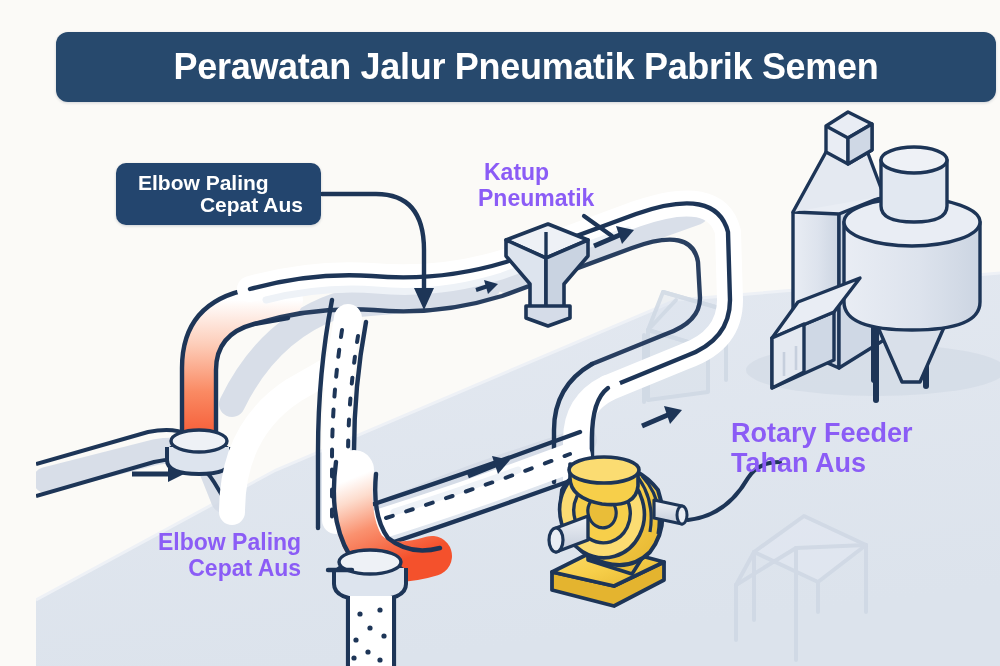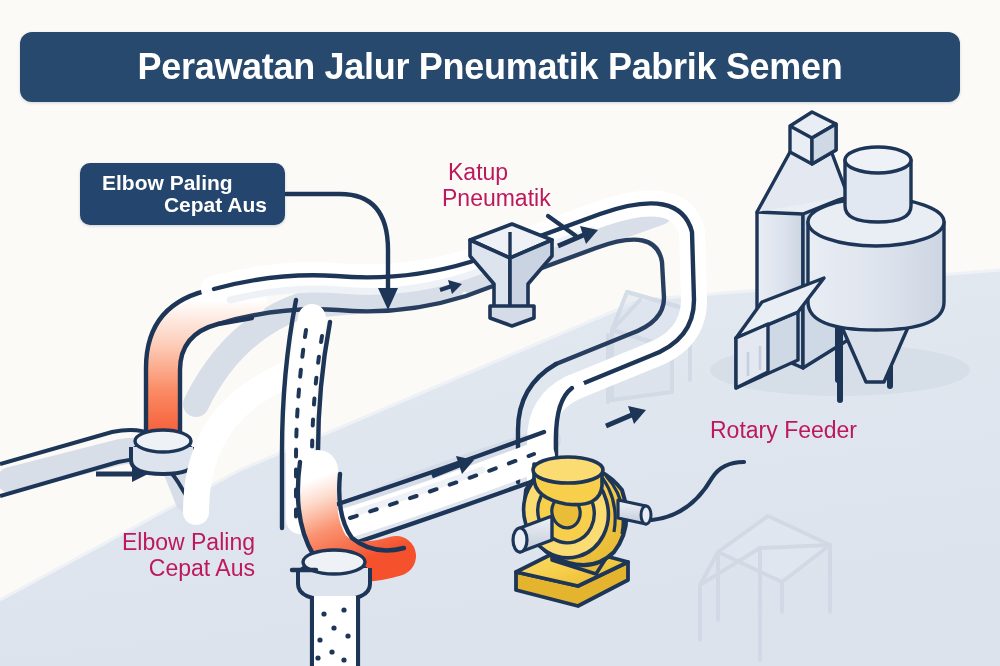--- a/index.html
+++ b/index.html
@@ -1,21 +1,21 @@
 <!DOCTYPE html>
 <html><head>
 <meta charset="utf-8">
 <style>
   html,body{margin:0;padding:0;}
   body{
     width:1000px;height:666px;overflow:hidden;
     font-family:"Liberation Sans",sans-serif;
     background:#fbfaf7;
   }
-  #stage{position:relative;width:794px;height:666px;background:#fbfaf7;}
+  #stage{position:relative;width:794px;height:666px;background:#fbfaf7;margin-left:36px;}
   #scene{position:absolute;inset:0;width:1000px;height:666px;}
 
   
   .title-banner{
     position:absolute;left:20px;top:32px;width:940px;height:70px;
     background:#27496d;border-radius:12px;
     display:flex;align-items:center;justify-content:center;
     box-shadow:0 1px 3px rgba(20,40,70,.18);
   }
   .title-text{
@@ -31,27 +31,27 @@
     box-shadow:0 1px 3px rgba(20,40,70,.2);
   }
   .callout-line{
     color:#ffffff;font-size:21px;font-weight:bold;line-height:1.05;
     white-space:nowrap;
   }
   .callout-line.l1{align-self:flex-start;margin-left:22px;}
   .callout-line.l2{align-self:flex-end;margin-right:18px;}
 
   
-  .plain-label{position:absolute;color:#be185d;font-weight:normal;white-space:nowrap;}
+  .plain-label{position:absolute;color:#8b5cf6;font-weight:bold;white-space:nowrap;}
   .plain-label .row{line-height:1.12;}
 
   #label-diverter{left:448px;top:160px;font-size:23px;text-align:left;}
   #label-diverter .r2{margin-left:-6px;}
 
-  #label-feeder{left:710px;top:418px;font-size:23px;text-align:left;}
+  #label-feeder{left:695px;top:418px;font-size:27px;text-align:left;}
 
   #label-elbow2{left:122px;top:530px;font-size:23px;text-align:right;}
   #label-elbow2 .r1{display:block;}
   #label-elbow2 .r2{display:block;}
 </style>
 </head>
 <body>
 
 <div id="stage">
 
@@ -352,20 +352,21 @@
     <span class="callout-line l2">Cepat Aus</span>
   </div>
 
   <div class="plain-label" id="label-diverter">
     <div class="row r1">Katup</div>
     <div class="row r2">Pneumatik</div>
   </div>
 
   <div class="plain-label" id="label-feeder">
     <div class="row r1">Rotary Feeder</div>
+    <div class="row r2">Tahan Aus</div>
   </div>
 
   <div class="plain-label" id="label-elbow2">
     <span class="row r1">Elbow Paling</span>
     <span class="row r2">Cepat Aus</span>
   </div>
 
 </div>
 
 </body></html>

